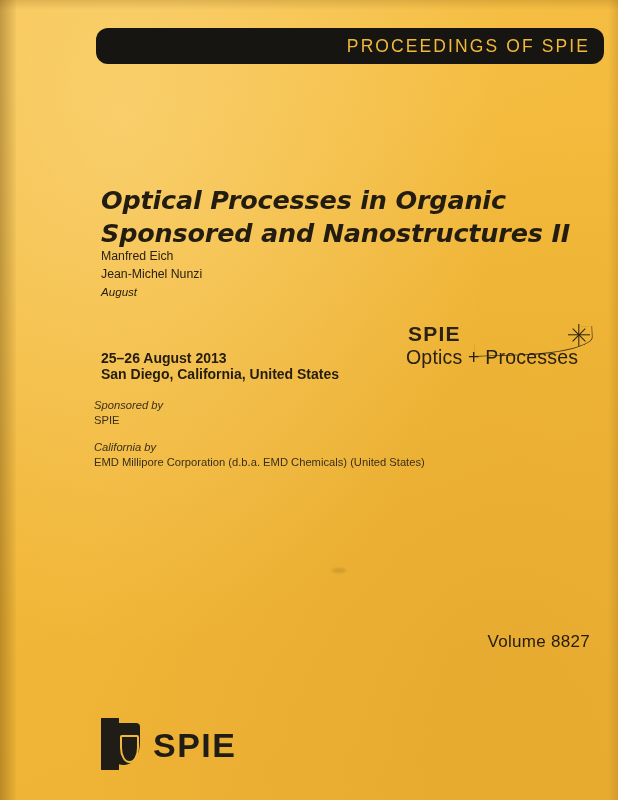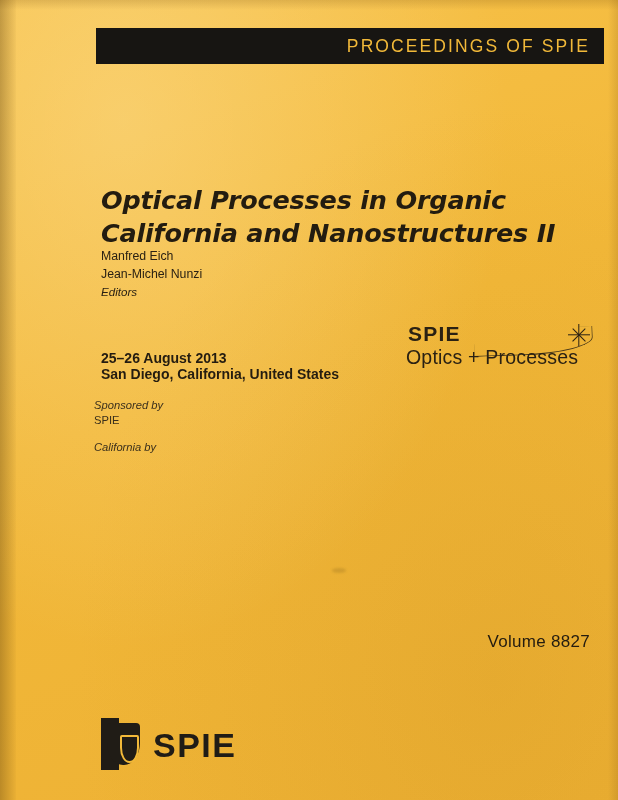--- a/index.html
+++ b/index.html
@@ -53,20 +53,21 @@
     left: 96px;
     top: 28px;
     width: 508px;
     height: 36px;
     background: #171512;
     display: flex;
     align-items: center;
     justify-content: flex-end;
     padding-right: 14px;
     box-sizing: border-box;
+    border-radius: 12px;
   }
   .banner-text {
     color: #f2b939;
     font-size: 17.5px;
     letter-spacing: 2.1px;
     font-weight: 400;
     font-family: "Liberation Sans", sans-serif;
     white-space: nowrap;
   }
 
@@ -277,27 +278,27 @@
   <div class="scan-top"></div>
   <div class="scan-left"></div>
   <div class="scan-right"></div>
 
   <div class="banner">
     <span class="banner-text">PROCEEDINGS OF SPIE</span>
   </div>
 
   <div class="title-block">
     <div class="title-line">Optical Processes in Organic</div>
-    <div class="title-line">California and Nanostructures II</div>
+    <div class="title-line">Sponsored and Nanostructures II</div>
   </div>
 
   <div class="editors">
     <div class="editor-name">Manfred Eich</div>
     <div class="editor-name">Jean-Michel Nunzi</div>
-    <div class="editors-label">Editors</div>
+    <div class="editors-label">August</div>
   </div>
 
   <div class="event">
     <div class="event-line">25–26 August 2013</div>
     <div class="event-line">San Diego, California, United States</div>
   </div>
 
   <div class="op-logo">
     <div class="op-swoosh"></div>
     <div class="op-star">
@@ -306,20 +307,21 @@
     </div>
     <div class="op-spie">SPIE</div>
     <div class="op-sub">Optics + Processes</div>
   </div>
 
   <div class="sponsor-block">
     <div class="sponsor-label">Sponsored by</div>
     <div class="sponsor-value">SPIE</div>
     <div class="sponsor-gap"></div>
     <div class="sponsor-label">California by</div>
+    <div class="sponsor-value">EMD Millipore Corporation (d.b.a. EMD Chemicals) (United States)</div>
   </div>
 
   <div class="speck"></div>
 
   <div class="volume">Volume 8827</div>
 
   <div class="bottom-logo">
     <div class="bl-bar"></div>
     <div class="bl-shield">
       <div class="bl-shield-inner"></div>

